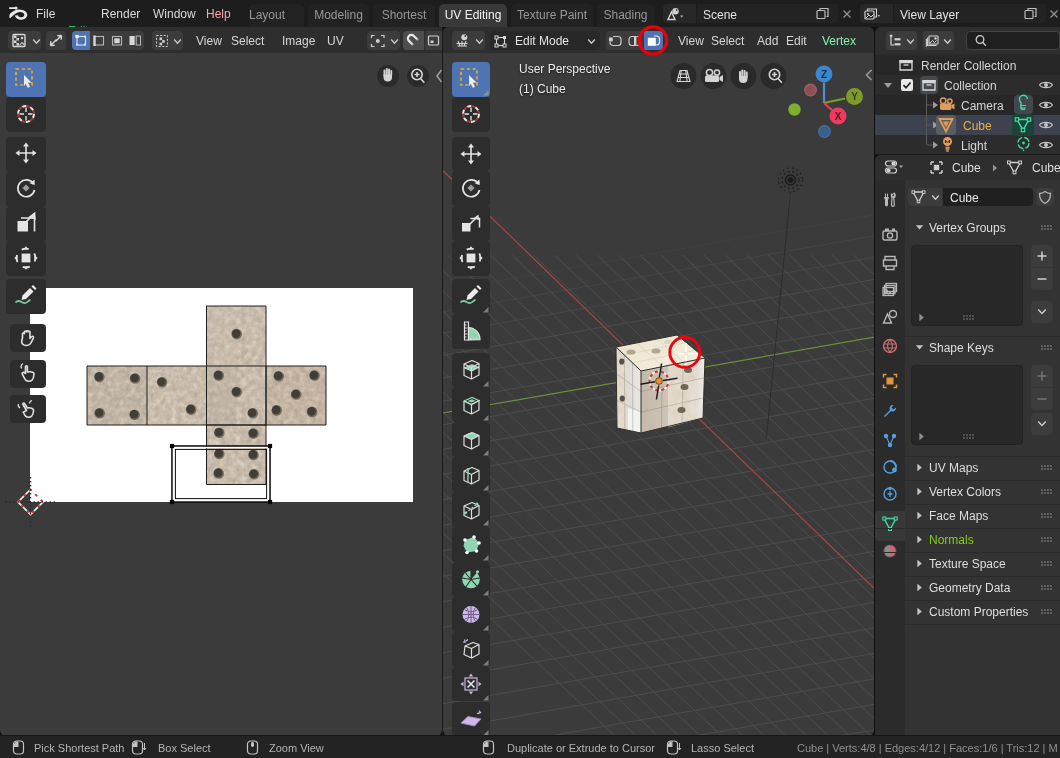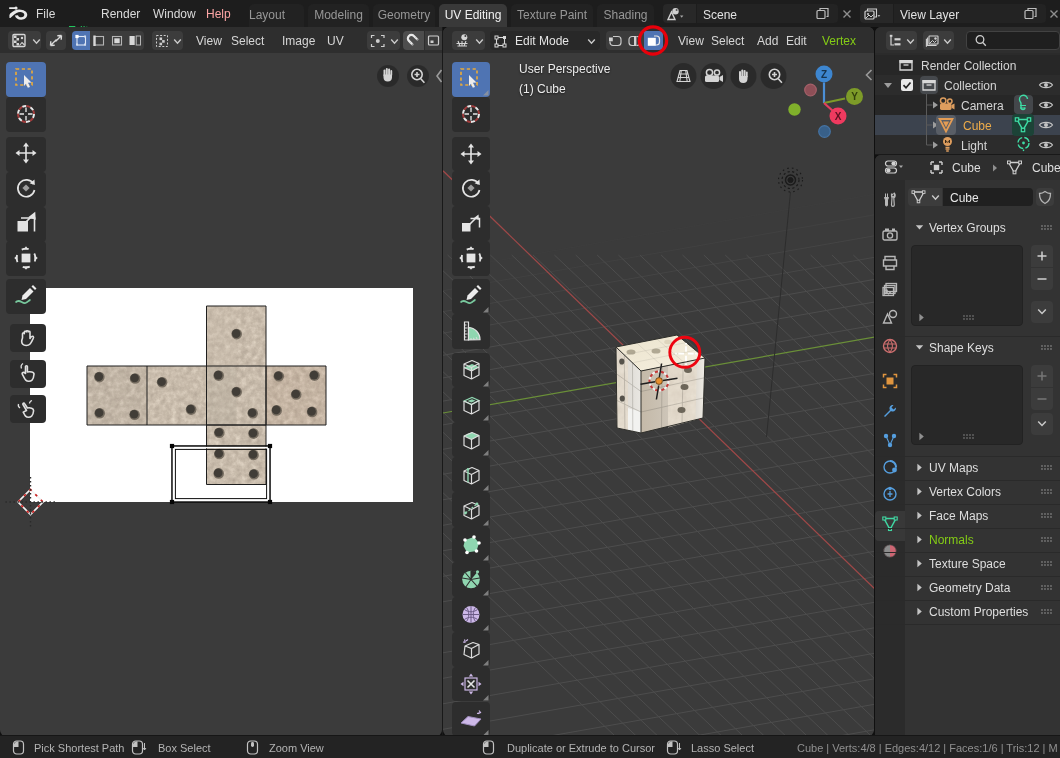--- a/index.html
+++ b/index.html
@@ -17,21 +17,21 @@
 <div class="txt" style="left:36px;top:7px;color:#dadada">File</div>
 <div class="txt" style="left:68px;top:24px;color:#22c55e">Edit</div>
 <div class="txt" style="left:101px;top:7px;color:#dadada">Render</div>
 <div class="txt" style="left:153px;top:7px;color:#dadada">Window</div>
 <div class="txt" style="left:206px;top:7px;color:#fca5a5">Help</div>
 <div class="abs" style="left:249px;top:4px;width:55px;height:23px;background:#222222;border-radius:5px 5px 0 0"></div>
 <div class="txt" style="left:249px;top:8px;width:55px;color:#979797">Layout</div>
 <div class="abs" style="left:308px;top:4px;width:61px;height:23px;background:#222222;border-radius:5px 5px 0 0"></div>
 <div class="txt" style="left:308px;top:8px;width:61px;text-align:center;color:#979797">Modeling</div>
 <div class="abs" style="left:373px;top:4px;width:62px;height:23px;background:#222222;border-radius:5px 5px 0 0"></div>
-<div class="txt" style="left:373px;top:8px;width:62px;text-align:center;color:#979797">Geometry</div>
+<div class="txt" style="left:373px;top:8px;width:62px;text-align:center;color:#979797">Shortest</div>
 <div class="abs" style="left:439px;top:4px;width:68px;height:23px;background:#393939;border-radius:5px 5px 0 0"></div>
 <div class="txt" style="left:439px;top:8px;width:68px;text-align:center;color:#f1f1f1">UV Editing</div>
 <div class="abs" style="left:511px;top:4px;width:82px;height:23px;background:#222222;border-radius:5px 5px 0 0"></div>
 <div class="txt" style="left:511px;top:8px;width:82px;text-align:center;color:#979797">Texture Paint</div>
 <div class="abs" style="left:597px;top:4px;width:57px;height:23px;background:#222222;border-radius:5px 5px 0 0"></div>
 <div class="txt" style="left:597px;top:8px;width:57px;text-align:center;color:#979797">Shading</div>
 <div class="abs" style="left:663px;top:4px;width:33px;height:19px;background:#282828;border-radius:4px 0 0 4px"></div>
 <svg width="20" height="16" style="left:666px;top:6px" viewBox="0 0 20 16">
  <circle cx="9.5" cy="5.2" r="3.2" fill="#d0d0d0"></circle>
  <circle cx="10.6" cy="4.1" r="1" fill="#555"></circle>
@@ -180,21 +180,21 @@
  <rect x="7" y="2" width="2.4" height="10" fill="#cfcfcf"></rect>
 </svg>
 <svg width="15" height="14" style="left:646px;top:34px" viewBox="0 0 15 14">
  <path d="M8 2 h2.5 a3 3 0 0 1 3 3 v3 a3 3 0 0 1 -3 3 h-1" fill="none" stroke="#e8e8e8" stroke-width="1.2"></path>
  <rect x="1.8" y="3.8" width="8" height="8" fill="#ffffff"></rect>
 </svg>
 <div class="txt" style="left:678px;top:34px;color:#d6d6d6">View</div>
 <div class="txt" style="left:711px;top:34px;color:#d6d6d6">Select</div>
 <div class="txt" style="left:757px;top:34px;color:#d6d6d6">Add</div>
 <div class="txt" style="left:786px;top:34px;color:#d6d6d6">Edit</div>
-<div class="txt" style="left:822px;top:34px;color:#84cc16">Vertex</div>
+<div class="txt" style="left:822px;top:34px;color:#86efac">Vertex</div>
 <div class="abs" style="left:875px;top:27px;width:185px;height:26px;background:#2e2e2e;border-radius:6px 0 0 0"></div>
 <div class="abs" style="left:886px;top:31px;width:31px;height:19px;background:#3c3c3c;border-radius:4px"></div>
 <svg width="16" height="14" style="left:888px;top:34px" viewBox="0 0 16 14">
  <path d="M3 2 v9 h3" stroke="#d2d2d2" stroke-width="1.2" fill="none"></path>
  <rect x="1.8" y="0.8" width="2.6" height="2" fill="#d2d2d2"></rect>
  <rect x="6.5" y="4.2" width="6" height="2.2" fill="#d2d2d2"></rect>
     <rect x="6.5" y="9.2" width="6" height="2.2" fill="#d2d2d2"></rect>
 </svg>
 <svg width="9" height="7" style="left:906px;top:38px" viewBox="0 0 9 7">
     <path d="M1.2 1.5 l3.3 3.6 3.3 -3.6" fill="none" stroke="#c9c9c9" stroke-width="1.4"></path>

